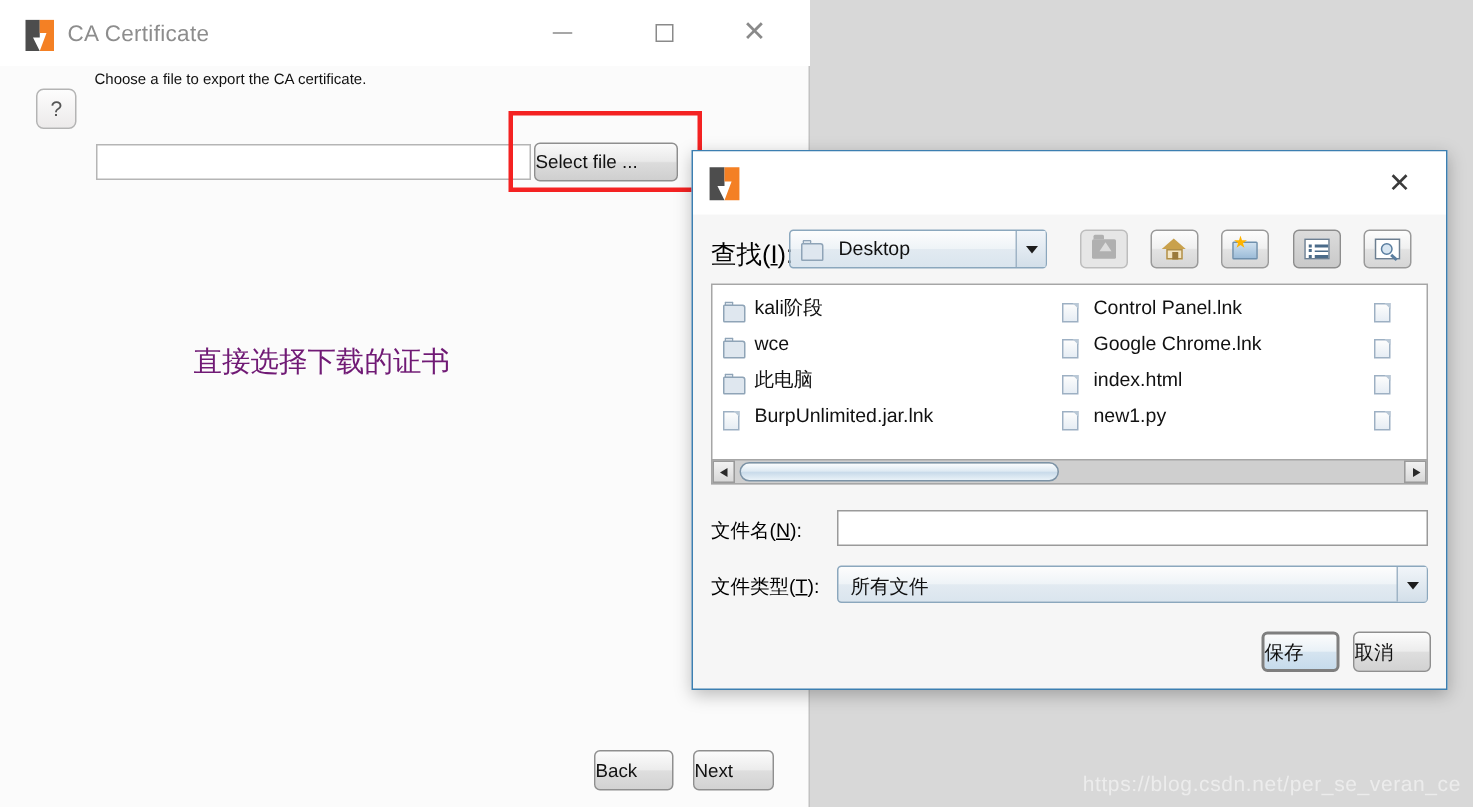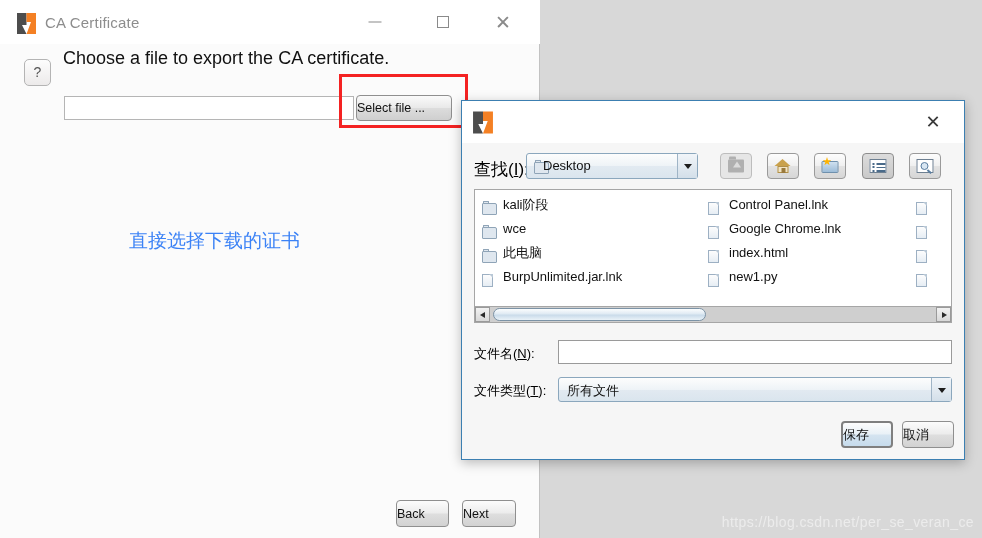--- a/index.html
+++ b/index.html
@@ -82,21 +82,21 @@
     background: linear-gradient(#fdfdfd, #eceaea);
     box-sizing: border-box;
     text-align: center;
     font-size: 14px;
     line-height: 25px;
     color: #555;
   }
   #ca-instruction {
     position: absolute;
     left: 63px; top: 48px;
-    font-size: 18px;
+    font-size: 10px;
     color: #111;
     white-space: nowrap;
   }
   #ca-path-input {
     position: absolute;
     left: 64px; top: 96px;
     width: 290px; height: 24px;
     background: #fff;
     border: 1px solid #b5b5b5;
     box-sizing: border-box;
@@ -119,21 +119,21 @@
     position: absolute;
     left: 339px; top: 74px;
     width: 129px; height: 54px;
     border: 3px solid #f42222;
     box-sizing: border-box;
   }
   #ca-annotation {
     position: absolute;
     left: 129px; top: 228px;
     font-size: 19px;
-    color: #3b82f6;
+    color: #701a75;
     white-space: nowrap;
     font-family: "DejaVu Serif", "Liberation Serif", serif;
   }
   #ca-back {
     position: absolute;
     left: 396px; top: 500px;
     width: 53px; height: 27px;
   }
   #ca-next {
     position: absolute;
@@ -205,21 +205,21 @@
     left: 64px; top: 52px;
     width: 172px; height: 26px;
     border: 1px solid #8ba7bd;
     border-radius: 3px;
     background: linear-gradient(#fdfdfd 0%, #eef3f7 50%, #e2eaf1 51%, #dae5ee 100%);
     box-sizing: border-box;
     cursor: default;
   }
   #fd-lookin-text {
     position: absolute;
-    left: 16px; top: 4px;
+    left: 32px; top: 4px;
     font-size: 13px;
     color: #111;
     white-space: nowrap;
   }
   .folder-icon {
     position: relative;
     display: inline-block;
     width: 15px; height: 12px;
   }
   .folder-icon .f-back {

